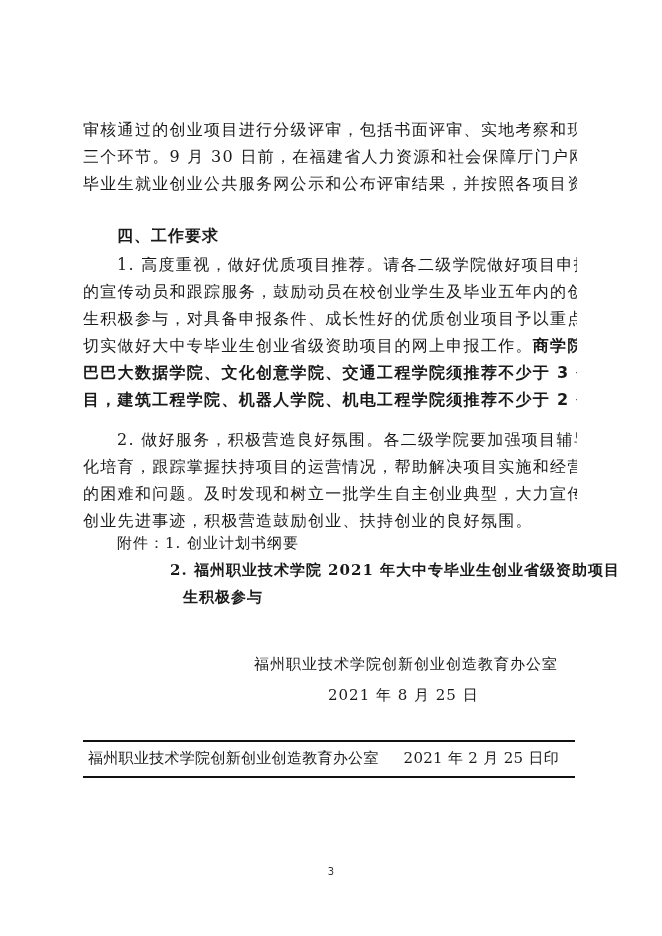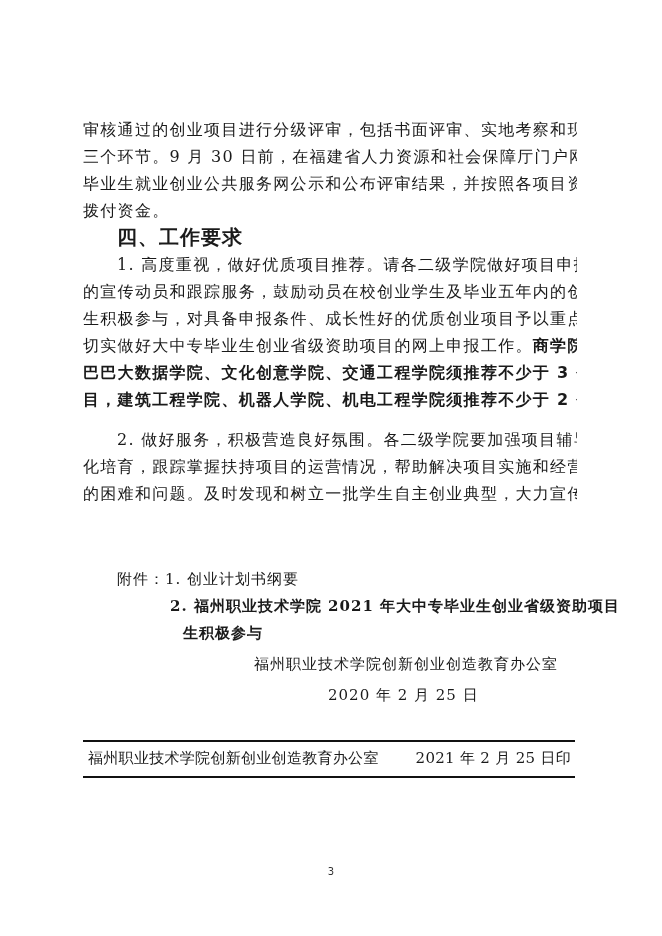--- a/index.html
+++ b/index.html
@@ -4,72 +4,72 @@
 <style>
   html, body { margin: 0; padding: 0; background: #ffffff; }
   body { width: 662px; height: 936px; position: relative; overflow: hidden;
          font-family: "DejaVu Serif", "Liberation Serif", serif; color: #1a1a1a; }
   .page { position: absolute; left: 0; top: 0; width: 662px; height: 936px; background: #fff; }
   .block { position: absolute; left: 83px; width: 494px; }
   .line { height: 27px; line-height: 27px; font-size: 16px; white-space: nowrap;
           letter-spacing: 1.3px; text-align: justify; text-align-last: justify; overflow: hidden; }
   .line.last { text-align-last: left; }
   .indent { padding-left: 34px; }
-  .heading { font-family: Liberation Serif, serif; font-weight: bold;
-             font-size: 20px; height: 27px; line-height: 27px; padding-left: 34px; letter-spacing: 1px; }
+  .heading { font-family: Liberation Mono, monospace; font-weight: bold;
+             font-size: 16px; height: 27px; line-height: 27px; padding-left: 34px; letter-spacing: 1px; }
   b.strong { font-family: "DejaVu Sans", "Liberation Sans", sans-serif; font-weight: bold; }
   .attach { position: absolute; left: 117px; font-size: 15px; line-height: 27px; letter-spacing: 1px; white-space: nowrap; }
   .attach .sub { padding-left: 53px; font-weight: bold; }
   .sign { position: absolute; font-size: 15px; letter-spacing: 1px; white-space: nowrap; }
   .footer { position: absolute; left: 83px; width: 492px; top: 740px; height: 34px;
             border-top: 2px solid #111; border-bottom: 2px solid #111; font-size: 15px; }
   .footer .l { position: absolute; left: 5px; top: 7px; letter-spacing: 0.3px; }
-  .footer .r { position: absolute; right: 4px; top: 7px; letter-spacing: 0.3px; }
+  .footer .r { position: absolute; right: 16px; top: 7px; letter-spacing: 0.3px; }
   .pagenum { position: absolute; top: 866px; left: 0; width: 662px; text-align: center;
              font-family: "DejaVu Sans", "Liberation Sans", sans-serif; font-size: 10px; color: #333; }
 </style>
 </head>
 <body>
 
 <div class="page">
 
   <div class="block" style="top:116px;">
     <div class="line">审核通过的创业项目进行分级评审，包括书面评审、实地考察和现场答辩</div>
     <div class="line">三个环节。9 月 30 日前，在福建省人力资源和社会保障厅门户网、福建省</div>
     <div class="line">毕业生就业创业公共服务网公示和公布评审结果，并按照各项目资助等级</div>
-    <div class="line last">拨付资金。</div>
   </div>
 
   <div class="block" style="top:224px;">
     <div class="heading">四、工作要求</div>
   </div>
 
   <div class="block" style="top:251px;">
     <div class="line indent">1. 高度重视，做好优质项目推荐。请各二级学院做好项目申报工作</div>
     <div class="line">的宣传动员和跟踪服务，鼓励动员在校创业学生及毕业五年内的创业毕业</div>
     <div class="line">生积极参与，对具备申报条件、成长性好的优质创业项目予以重点推荐，</div>
     <div class="line"><span>切实做好大中专毕业生创业省级资助项目的网上申报工作。</span><b class="strong">商学院、阿里</b></div>
     <div class="line"><b class="strong">巴巴大数据学院、文化创意学院、交通工程学院须推荐不少于 3 个创业项</b></div>
     <div class="line"><b class="strong">目，建筑工程学院、机器人学院、机电工程学院须推荐不少于 2 个创业项目，</b></div>
   </div>
 
   <div class="block" style="top:426px;">
     <div class="line indent">2. 做好服务，积极营造良好氛围。各二级学院要加强项目辅导和孵</div>
     <div class="line">化培育，跟踪掌握扶持项目的运营情况，帮助解决项目实施和经营过程中</div>
     <div class="line">的困难和问题。及时发现和树立一批学生自主创业典型，大力宣传他们的</div>
+    <div class="line last">创业先进事迹，积极营造鼓励创业、扶持创业的良好氛围。</div>
   </div>
 
-  <div class="attach" style="top:566px;">
+  <div class="attach" style="top:530px;">
     <div><span>附件：</span><span>1. 创业计划书纲要</span></div>
     <div class="sub">2. 福州职业技术学院 2021 年大中专毕业生创业省级资助项目</div>
     <div class="sub" style="padding-left:66px;">生积极参与</div>
   </div>
 
   <div class="sign" style="left:254px; top:655px;">福州职业技术学院创新创业创造教育办公室</div>
-  <div class="sign" style="left:328px; top:686px;">2020 年 2 月 25 日</div>
+  <div class="sign" style="left:328px; top:686px;">2021 年 8 月 25 日</div>
 
   <div class="footer">
     <span class="l">福州职业技术学院创新创业创造教育办公室</span>
     <span class="r">2021 年 2 月 25 日印</span>
   </div>
 
   <div class="pagenum">3</div>
 </div>
 
 </body></html>

